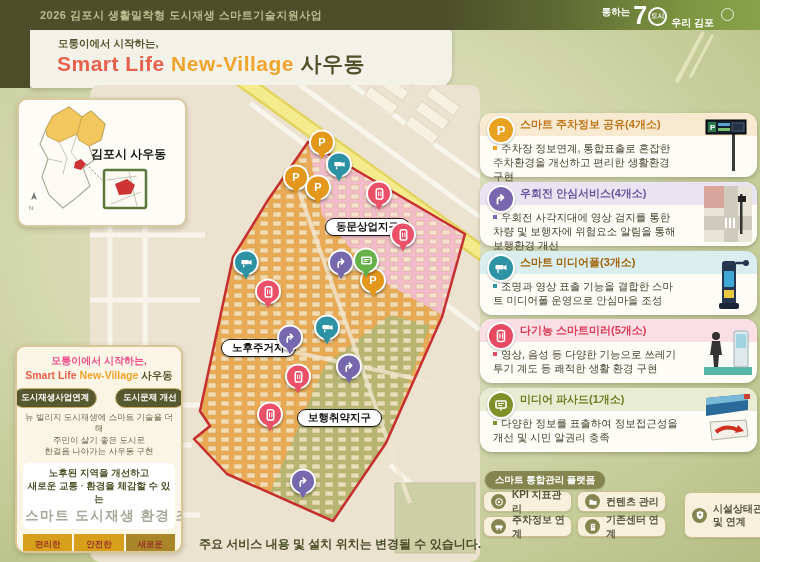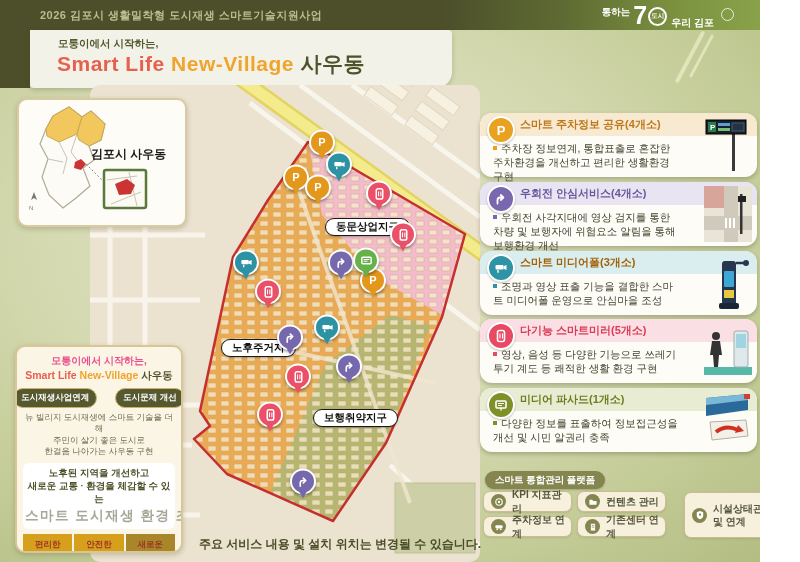--- a/index.html
+++ b/index.html
@@ -150,21 +150,21 @@
     <polygon points="218,57 375,149 352,230 285,192 232,130" fill="#f3bccd"></polygon>
     <polygon points="340,240 296,358 243,436 180,408 235,280 300,230" fill="#b5b671"></polygon>
     <polygon points="218,57 375,149 352,232 296,358 243,436 137,389 104,354 120,341 110,326 143,172 178,115" fill="url(#blk)" opacity=".75"></polygon>
     <path d="M205 95 L320 418 M150 255 L345 298" stroke="#f0e6cf" stroke-width="4" fill="none" opacity=".8"></path>
     <polygon points="218,57 375,149 352,232 296,358 243,436 137,389 104,354 120,341 110,326 143,172 178,115" fill="none" stroke="#c52f2f" stroke-width="2.5" stroke-linejoin="round"></polygon>
   </svg>
 
   <div id="map-layer">
     <div class="dlabel" style="left:140px;top:133px;">동문상업지구</div>
     <div class="dlabel" style="left:36px;top:254px;">노후주거지</div>
-    <div class="dlabel" style="left:112px;top:324px;margin-left:16px;">보행취약지구</div>
+    <div class="dlabel" style="left:112px;top:324px;">보행취약지구</div>
   <div class="pin" style="background: rgb(227, 151, 27); color: rgb(227, 151, 27); left: 137px; top: 60px;">
         <span class="pg">P</span>
       </div>
       <div class="pin" style="background: rgb(227, 151, 27); color: rgb(227, 151, 27); left: 111px; top: 95px;">
         <span class="pg">P</span>
       </div>
       <div class="pin" style="background: rgb(227, 151, 27); color: rgb(227, 151, 27); left: 133px; top: 105px;">
         <span class="pg">P</span>
       </div>
       <div class="pin" style="background: rgb(227, 151, 27); color: rgb(227, 151, 27); left: 188px; top: 198px;">

